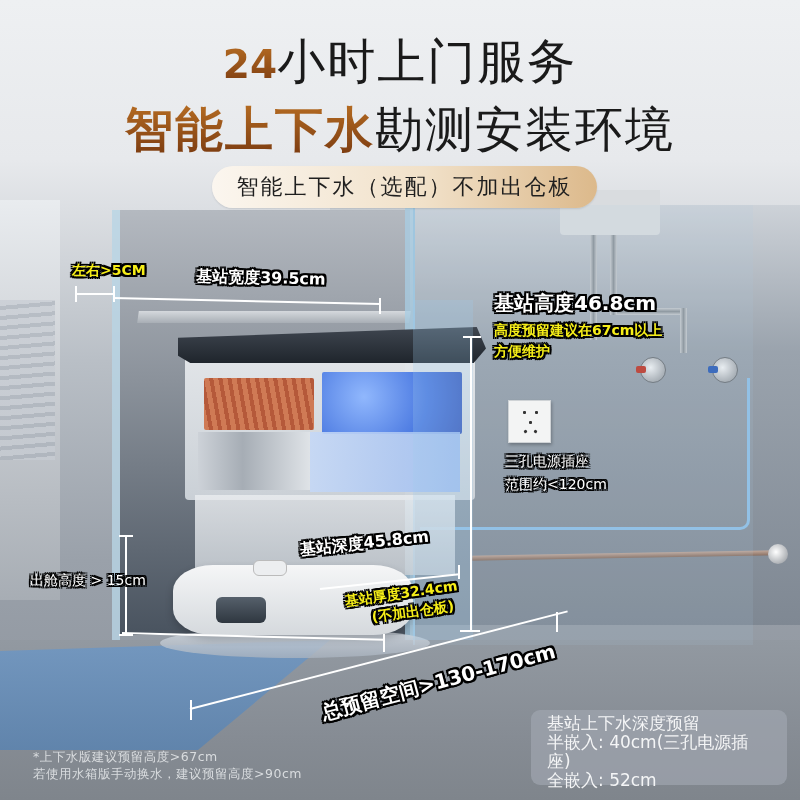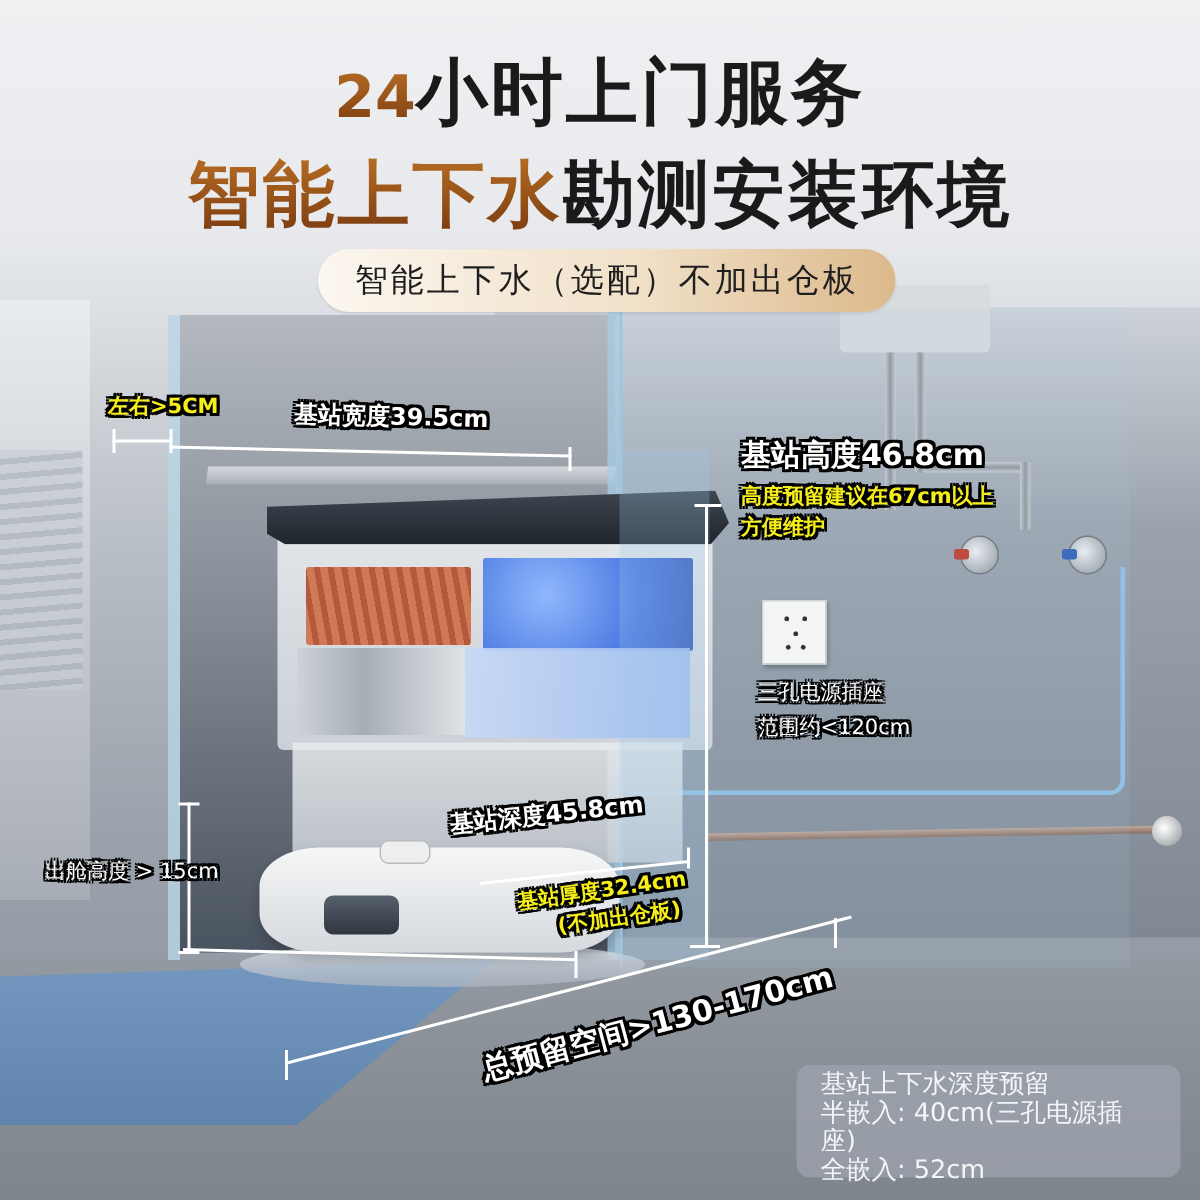--- a/index.html
+++ b/index.html
@@ -73,21 +73,21 @@
 
   
   .mline { position: absolute; background: #ffffff; }
   .tick { position: absolute; background: #ffffff; }
 
   
   .headline { position: absolute; left: 0; width: 800px; text-align: center; font-weight: bold; color: #1a1a1a; white-space: nowrap; }
   .hl1 { top: 30px; font-size: 48px; }
   .hl2 { top: 98px; font-size: 48px; }
   .gold { color: #a0561a; background: linear-gradient(180deg, #b86e23 0%, #7a3a10 100%); -webkit-background-clip: text; background-clip: text; -webkit-text-fill-color: transparent; font-size: 39px; }
-  .hl1 .thin, .hl2 .thin { font-weight: bold; letter-spacing: 2px; }
+  .hl1 .thin, .hl2 .thin { font-weight: normal; letter-spacing: 2px; }
   .pill { position: absolute; left: 212px; top: 166px; width: 385px; height: 42px; border-radius: 21px;
     background: linear-gradient(90deg, #fbf6ef 0%, #f1e1c9 55%, #dcb98b 100%);
     display: flex; align-items: center; justify-content: center; font-size: 22px; color: #1f1f1f; letter-spacing: 2px;
     box-shadow: 0 1px 2px rgba(0,0,0,.1); }
 
   
   .lbl { position: absolute; font-weight: bold; white-space: nowrap; color: #ffffff;
     text-shadow: -2px -2px 0 #000, 2px -2px 0 #000, -2px 2px 0 #000, 2px 2px 0 #000, 0 2px 0 #000, 0 -2px 0 #000, 2px 0 0 #000, -2px 0 0 #000; }
   .lbl.yellow { color: #f6ee18; }
   .lbl.small { font-size: 14px; }
@@ -188,19 +188,23 @@
   <div class="lbl yellow small" style="left:494px;top:322px;">高度预留建议在67cm以上</div>
   <div class="lbl yellow small" style="left:494px;top:343px;">方便维护</div>
   <div class="lbl small" style="left:505px;top:453px;font-weight:normal;">三孔电源插座</div>
   <div class="lbl small" style="left:505px;top:476px;font-weight:normal;">范围约&lt;120cm</div>
   <div class="lbl mid" style="left:300px;top:540px;transform:rotate(-6deg);transform-origin:left;">基站深度45.8cm</div>
   <div class="lbl yellow small" style="left:345px;top:593px;transform:rotate(-8deg);transform-origin:left;">基站厚度32.4cm</div>
   <div class="lbl yellow small" style="left:372px;top:609px;transform:rotate(-8deg);transform-origin:left;">(不加出仓板)</div>
   <div class="lbl small" style="left:30px;top:572px;font-weight:normal;">出舱高度 &gt; 15cm</div>
   <div class="lbl big" style="left:322px;top:700px;transform:rotate(-15deg);transform-origin:left;">总预留空间&gt;130-170cm</div>
 
+  <div class="note">
+    <div>*上下水版建议预留高度&gt;67cm</div>
+    <div>若使用水箱版手动换水，建议预留高度&gt;90cm</div>
+  </div>
 
   <div class="depth-box">
     <div>基站上下水深度预留</div>
     <div>半嵌入: 40cm(三孔电源插座)</div>
     <div>全嵌入: 52cm</div>
   </div>
 </div>
 
 </body></html>

